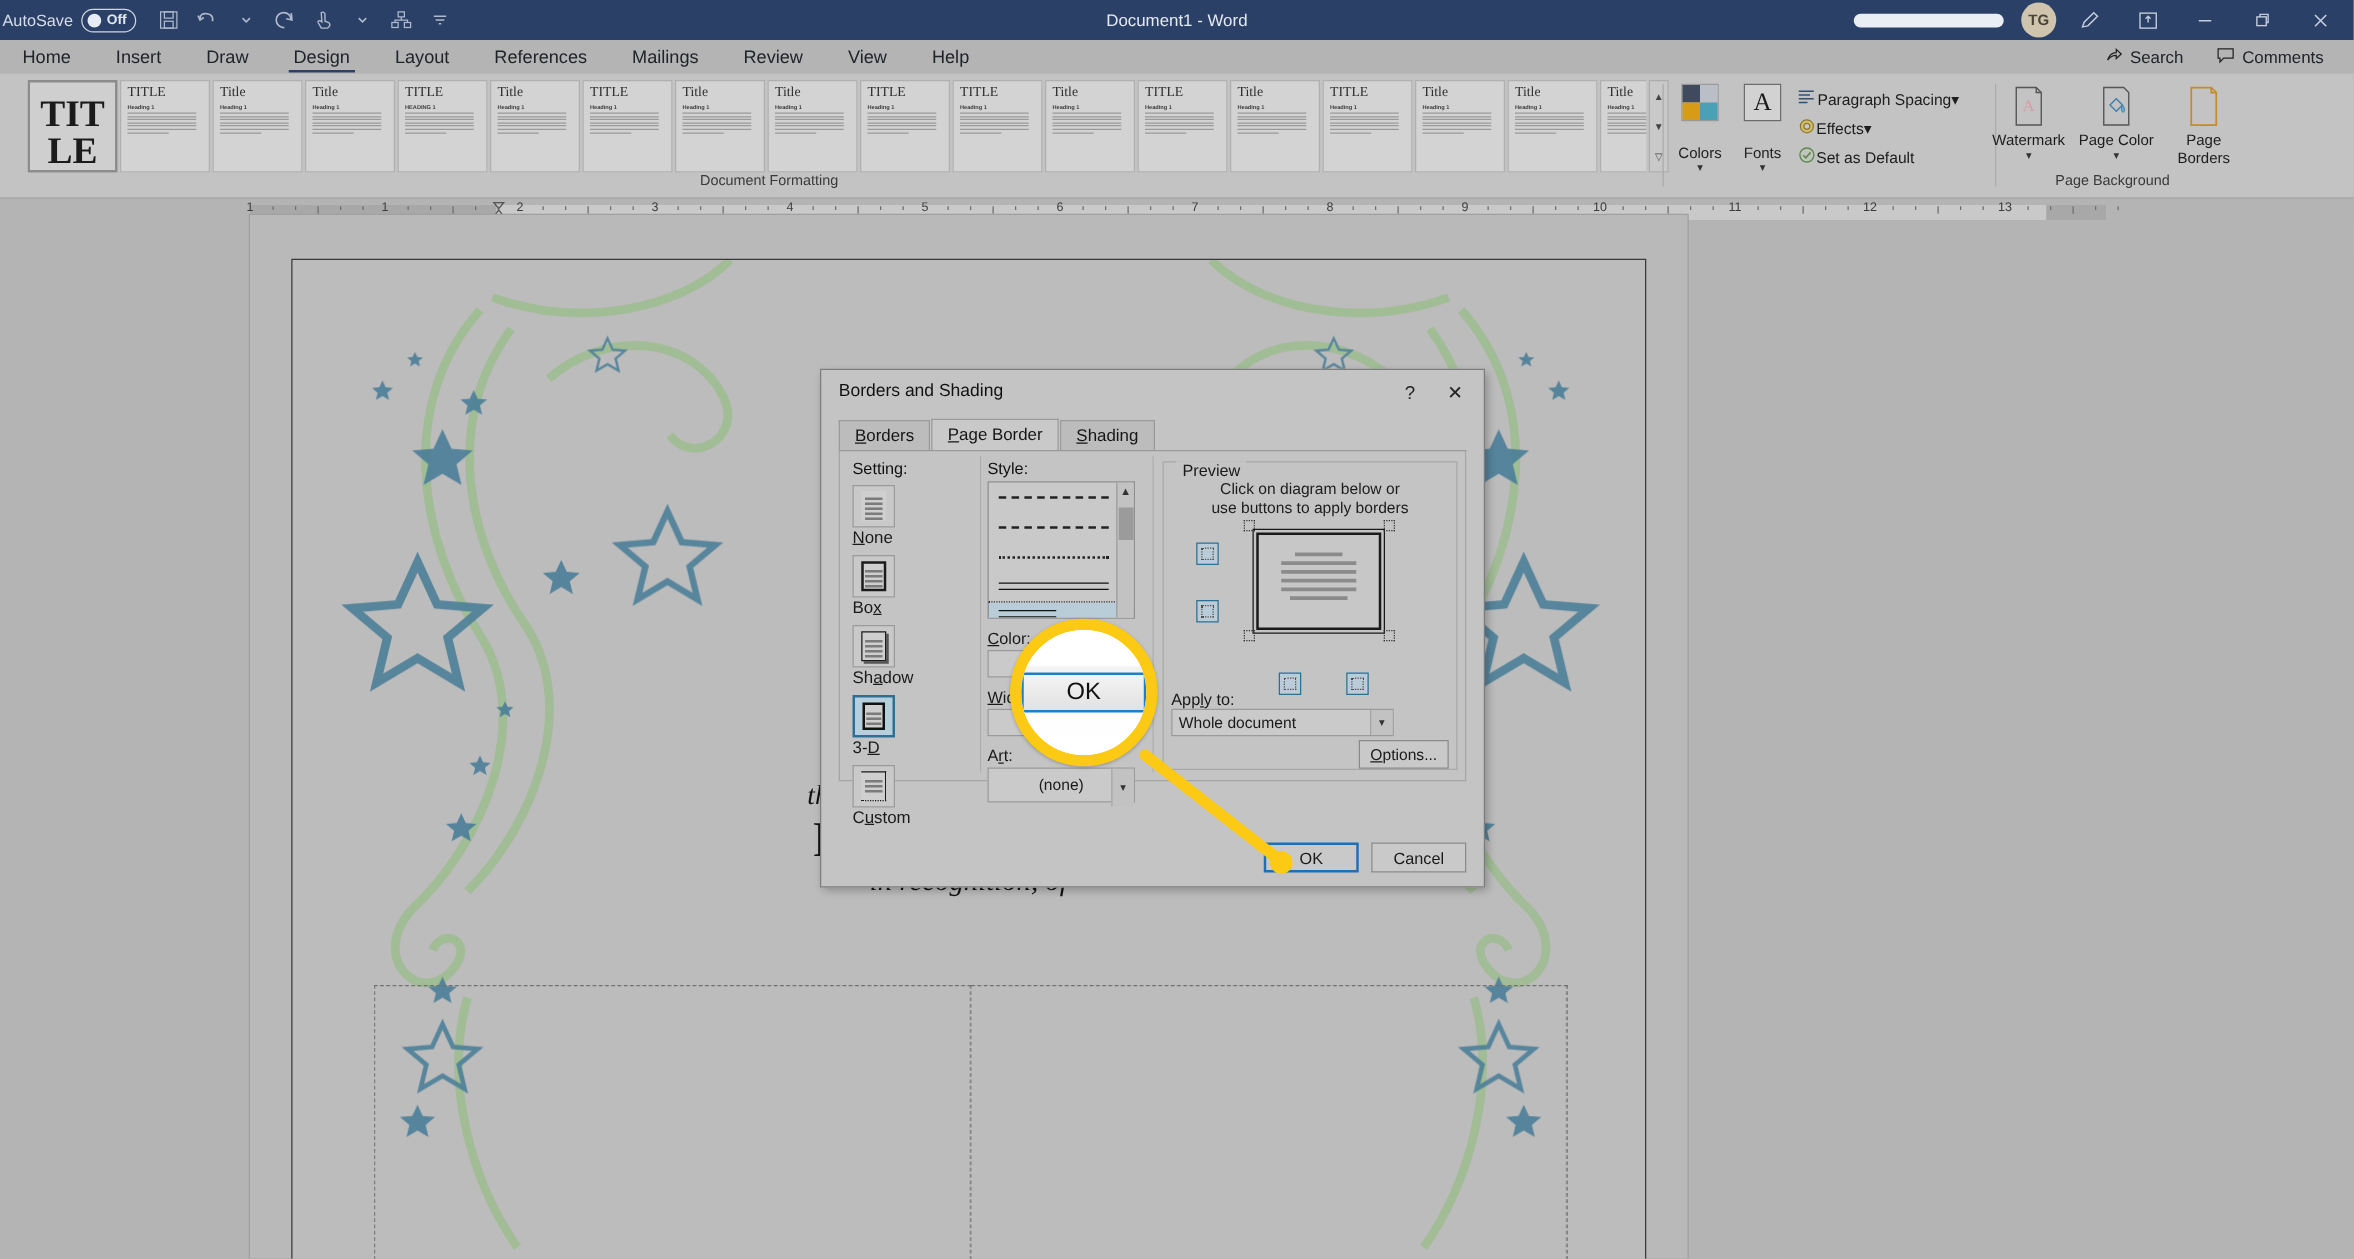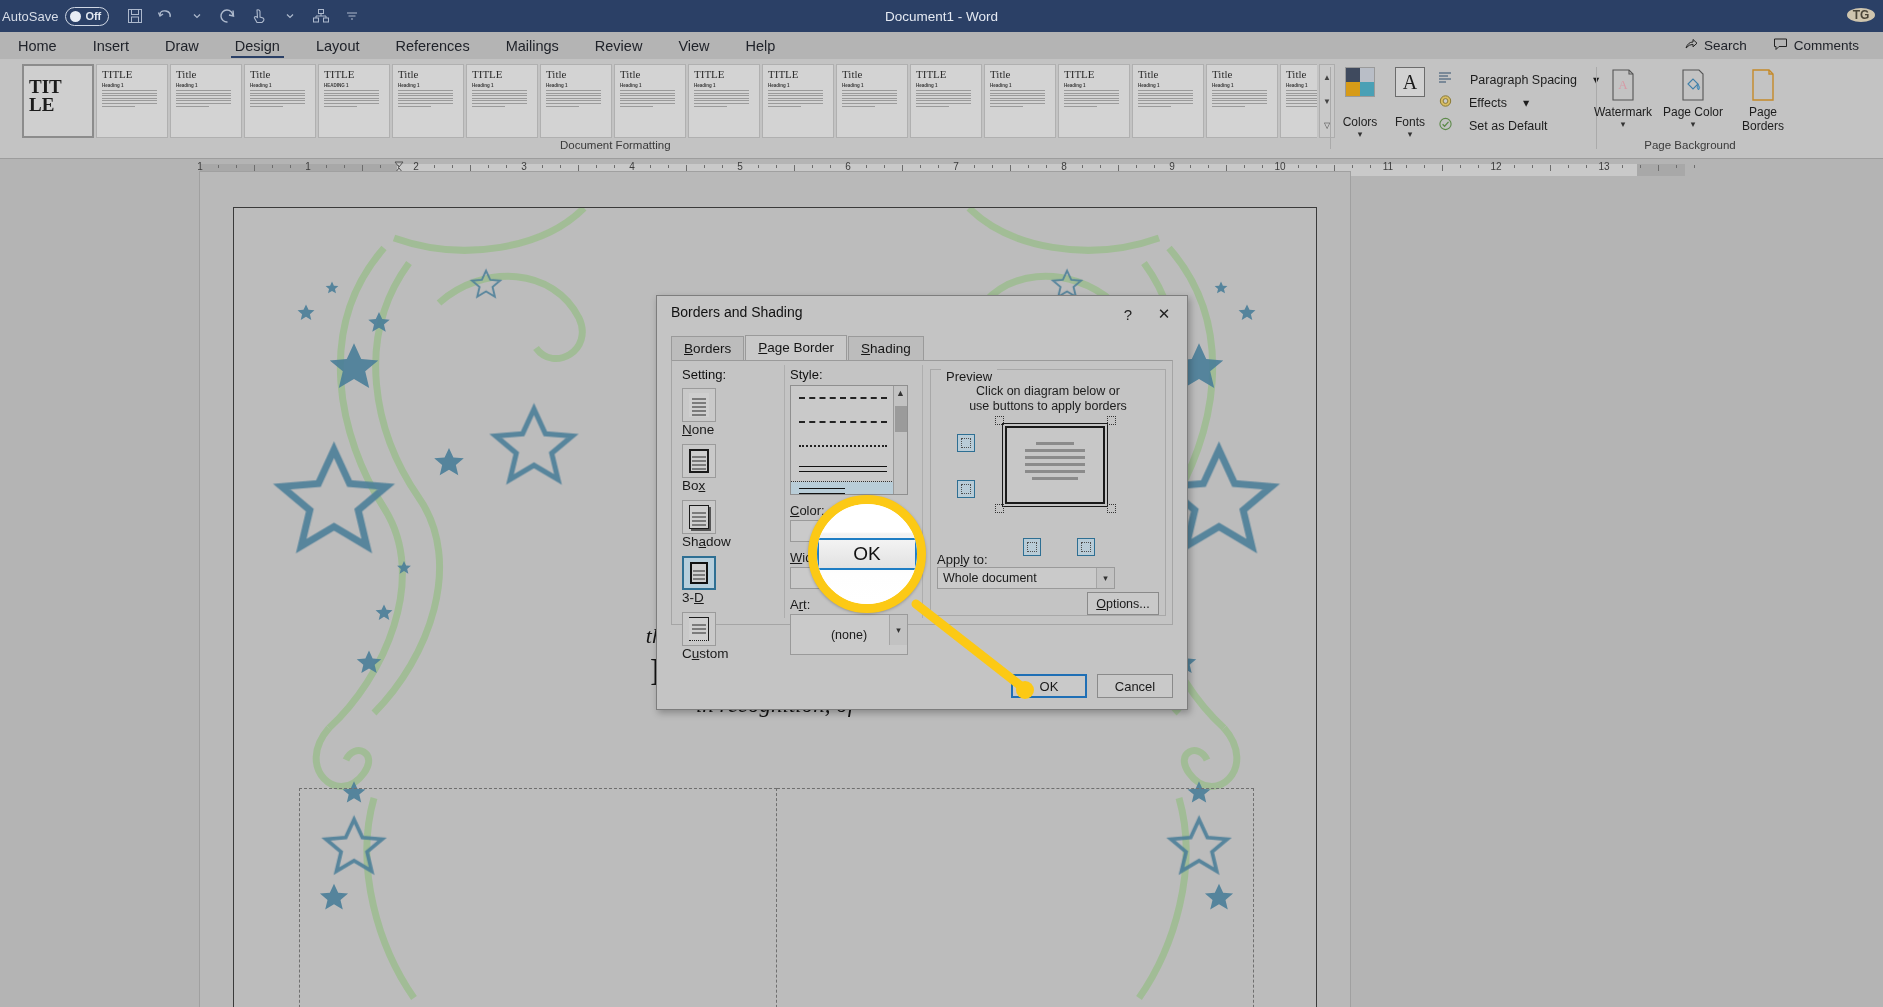--- a/index.html
+++ b/index.html
@@ -35,21 +35,21 @@
   .qicon svg{ display:block; }
   .doc-title{
     position:absolute; left:0; right:0; text-align:center; font-size:13.5px;
     color:#e4e9f2; pointer-events:none;
   }
   .searchbox{
     position:absolute; left:738px; top:4px; width:372px; height:24px;
     background:#3b5280; display:flex; align-items:center; gap:9px;
     padding-left:22px; color:#c6cfde; font-size:13px;
   }
-  .tb-right{ position:absolute; right:8px; top:0; height:32px; display:flex; align-items:flex-end; gap:8px;flex-direction:column;}
+  .tb-right{ position:absolute; right:8px; top:0; height:32px; display:flex; align-items:center; gap:8px;}
   .redact-pill{ width:120px;height:11px;border-radius:6px;background:#e9edf4; margin-right:6px;}
   .avatar{
     width:28px;height:28px;border-radius:50%;background:#cfc5ae;color:#4a4538;
     font-size:12px;display:flex;align-items:center;justify-content:center;font-weight:bold;
   }
   .wicon{ width:38px;height:32px;display:flex;align-items:center;justify-content:center;color:#c3cddd;}
 
   
   .tabbar{
     position:absolute; left:0; top:32px; width:1883px; height:27px;
@@ -78,40 +78,40 @@
   }
   .gal-card{
     width:72px;height:74px;background:#d3d3d3;border:1px solid #b0b0b0;margin-right:2px;
     padding:4px 5px; flex:none; overflow:hidden;
   }
   .gal-card.sel{ border:2px solid #8c8c8c; background:#cfcfcf; }
   .gal-title{ font-family:"Liberation Serif", serif; color:#2d2d2d; line-height:1; margin-bottom:3px;}
   .gal-head{ font-size:4.5px; font-weight:bold; color:#3a3a3a; margin-bottom:2px;}
   .gal-lines{ }
   .gal-lines i{ display:block;height:1px;background:#9a9a9a;margin-bottom:1.6px; }
-  .gal-big{ font-family:"Liberation Serif", serif; font-size:19px; font-weight:bold; line-height:.95; text-align:left; color:#1b1b1b;}
+  .gal-big{ font-family:"Liberation Serif", serif; font-size:30px; font-weight:bold; line-height:.95; text-align:center; color:#1b1b1b;}
 
   .gal-scroll{ position:absolute; left:1319px; top:5px; width:16px; height:74px; background:#c9c9c9; border:1px solid #adadad;}
   .gal-scroll div{ height:24px; display:flex;align-items:center;justify-content:center;font-size:8px;color:#444;}
 
   .grp-label{
     position:absolute; font-size:11.5px; color:#3a3a3a; text-align:center;
   }
   .sep{ position:absolute; top:8px; width:1px; height:82px; background:#aaa; }
 
   
   .colors-btn{ position:absolute; left:1338px; top:8px; width:44px; text-align:center; }
   .swatch{ width:30px;height:30px;margin:0 auto; display:grid; grid-template-columns:1fr 1fr; grid-template-rows:1fr 1fr; border:1px solid #9a9a9a;}
   .fonts-btn{ position:absolute; left:1388px; top:8px; width:44px; text-align:center;}
   .fontbox{ width:30px;height:30px;margin:0 auto; border:1px solid #6c6c6c; background:#d2d2d2; font-family:"Liberation Serif",serif; font-size:20px; line-height:29px; text-align:center; color:#1a1a1a;}
   .btn-cap{ font-size:12px; color:#222; margin-top:18px; }
   .chev{ font-size:9px; color:#333; }
 
   .small-cmds{ position:absolute; left:1438px; top:9px; width:150px; font-size:12.5px; color:#1d1d1d;}
-  .small-cmds .row{ display:flex; align-items:center; gap:16px; height:23px; white-space:nowrap;}
+  .small-cmds .row{ display:flex; align-items:center; gap:0; height:23px; white-space:nowrap;}
 
   
   .pbg{ position:absolute; left:1590px; top:6px; display:flex; gap:4px;}
   .pbg-item{ width:66px; text-align:center; font-size:12px; color:#1d1d1d; }
   .pbg-ico{ height:40px; display:flex; align-items:center; justify-content:center;}
 
   
   .ruler{
     position:absolute; left:0; top:160px; width:1883px; height:20px; background:#b4b4b4;
     font-size:10px; color:#4a4a4a;
@@ -995,21 +995,21 @@
         <span class="dd">▾</span>
       </div>
 
       <div class="lbl"><u class="acc">W</u>idth:</div>
       <div class="field">
         <span style="flex:1;text-align:center">½ pt</span>
         <span class="dd">▾</span>
       </div>
 
       <div class="lbl">A<u class="acc">r</u>t:</div>
-      <div class="field" style="height:41px">
+      <div class="field" style="height:28px">
         <span style="flex:1;text-align:center">(none)</span>
         <span class="dd" style="height:30px">▾</span>
       </div>
     </div>
 
     <div class="vsep" style="left:250px;"></div>
 
     <div class="preview-col">
       <div class="prev-fs">
         <span class="prev-legend">Preview</span>

